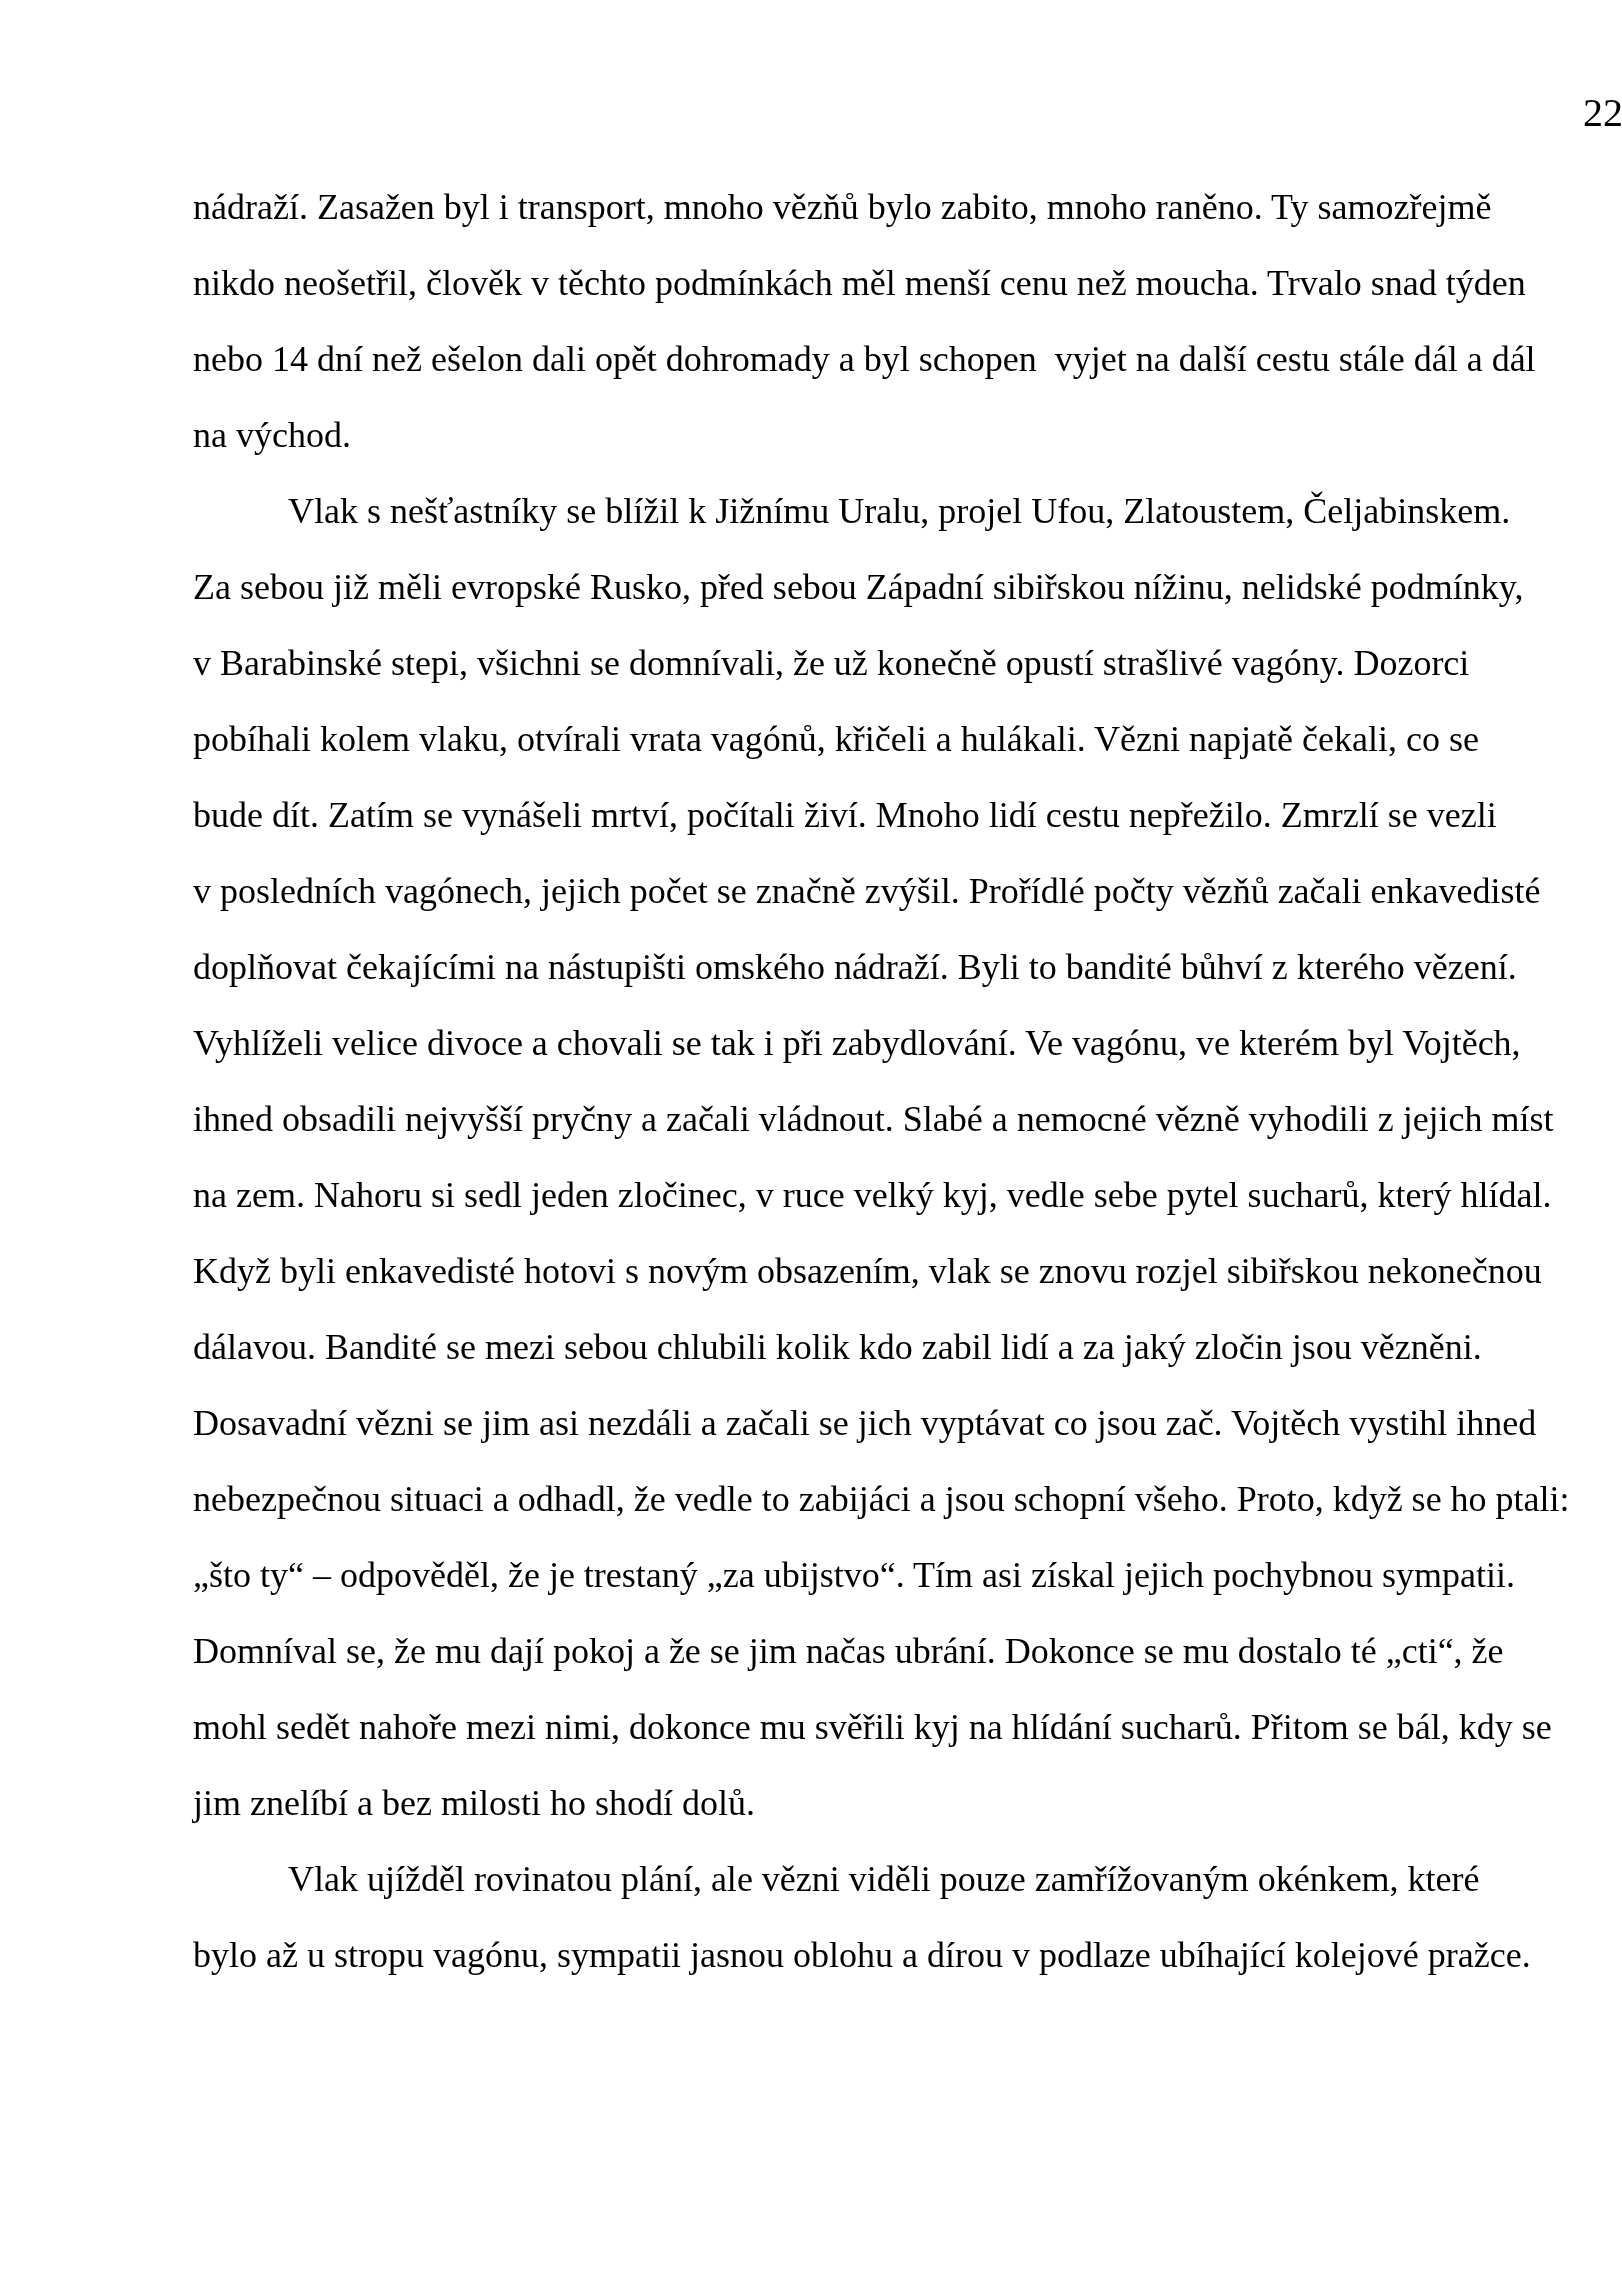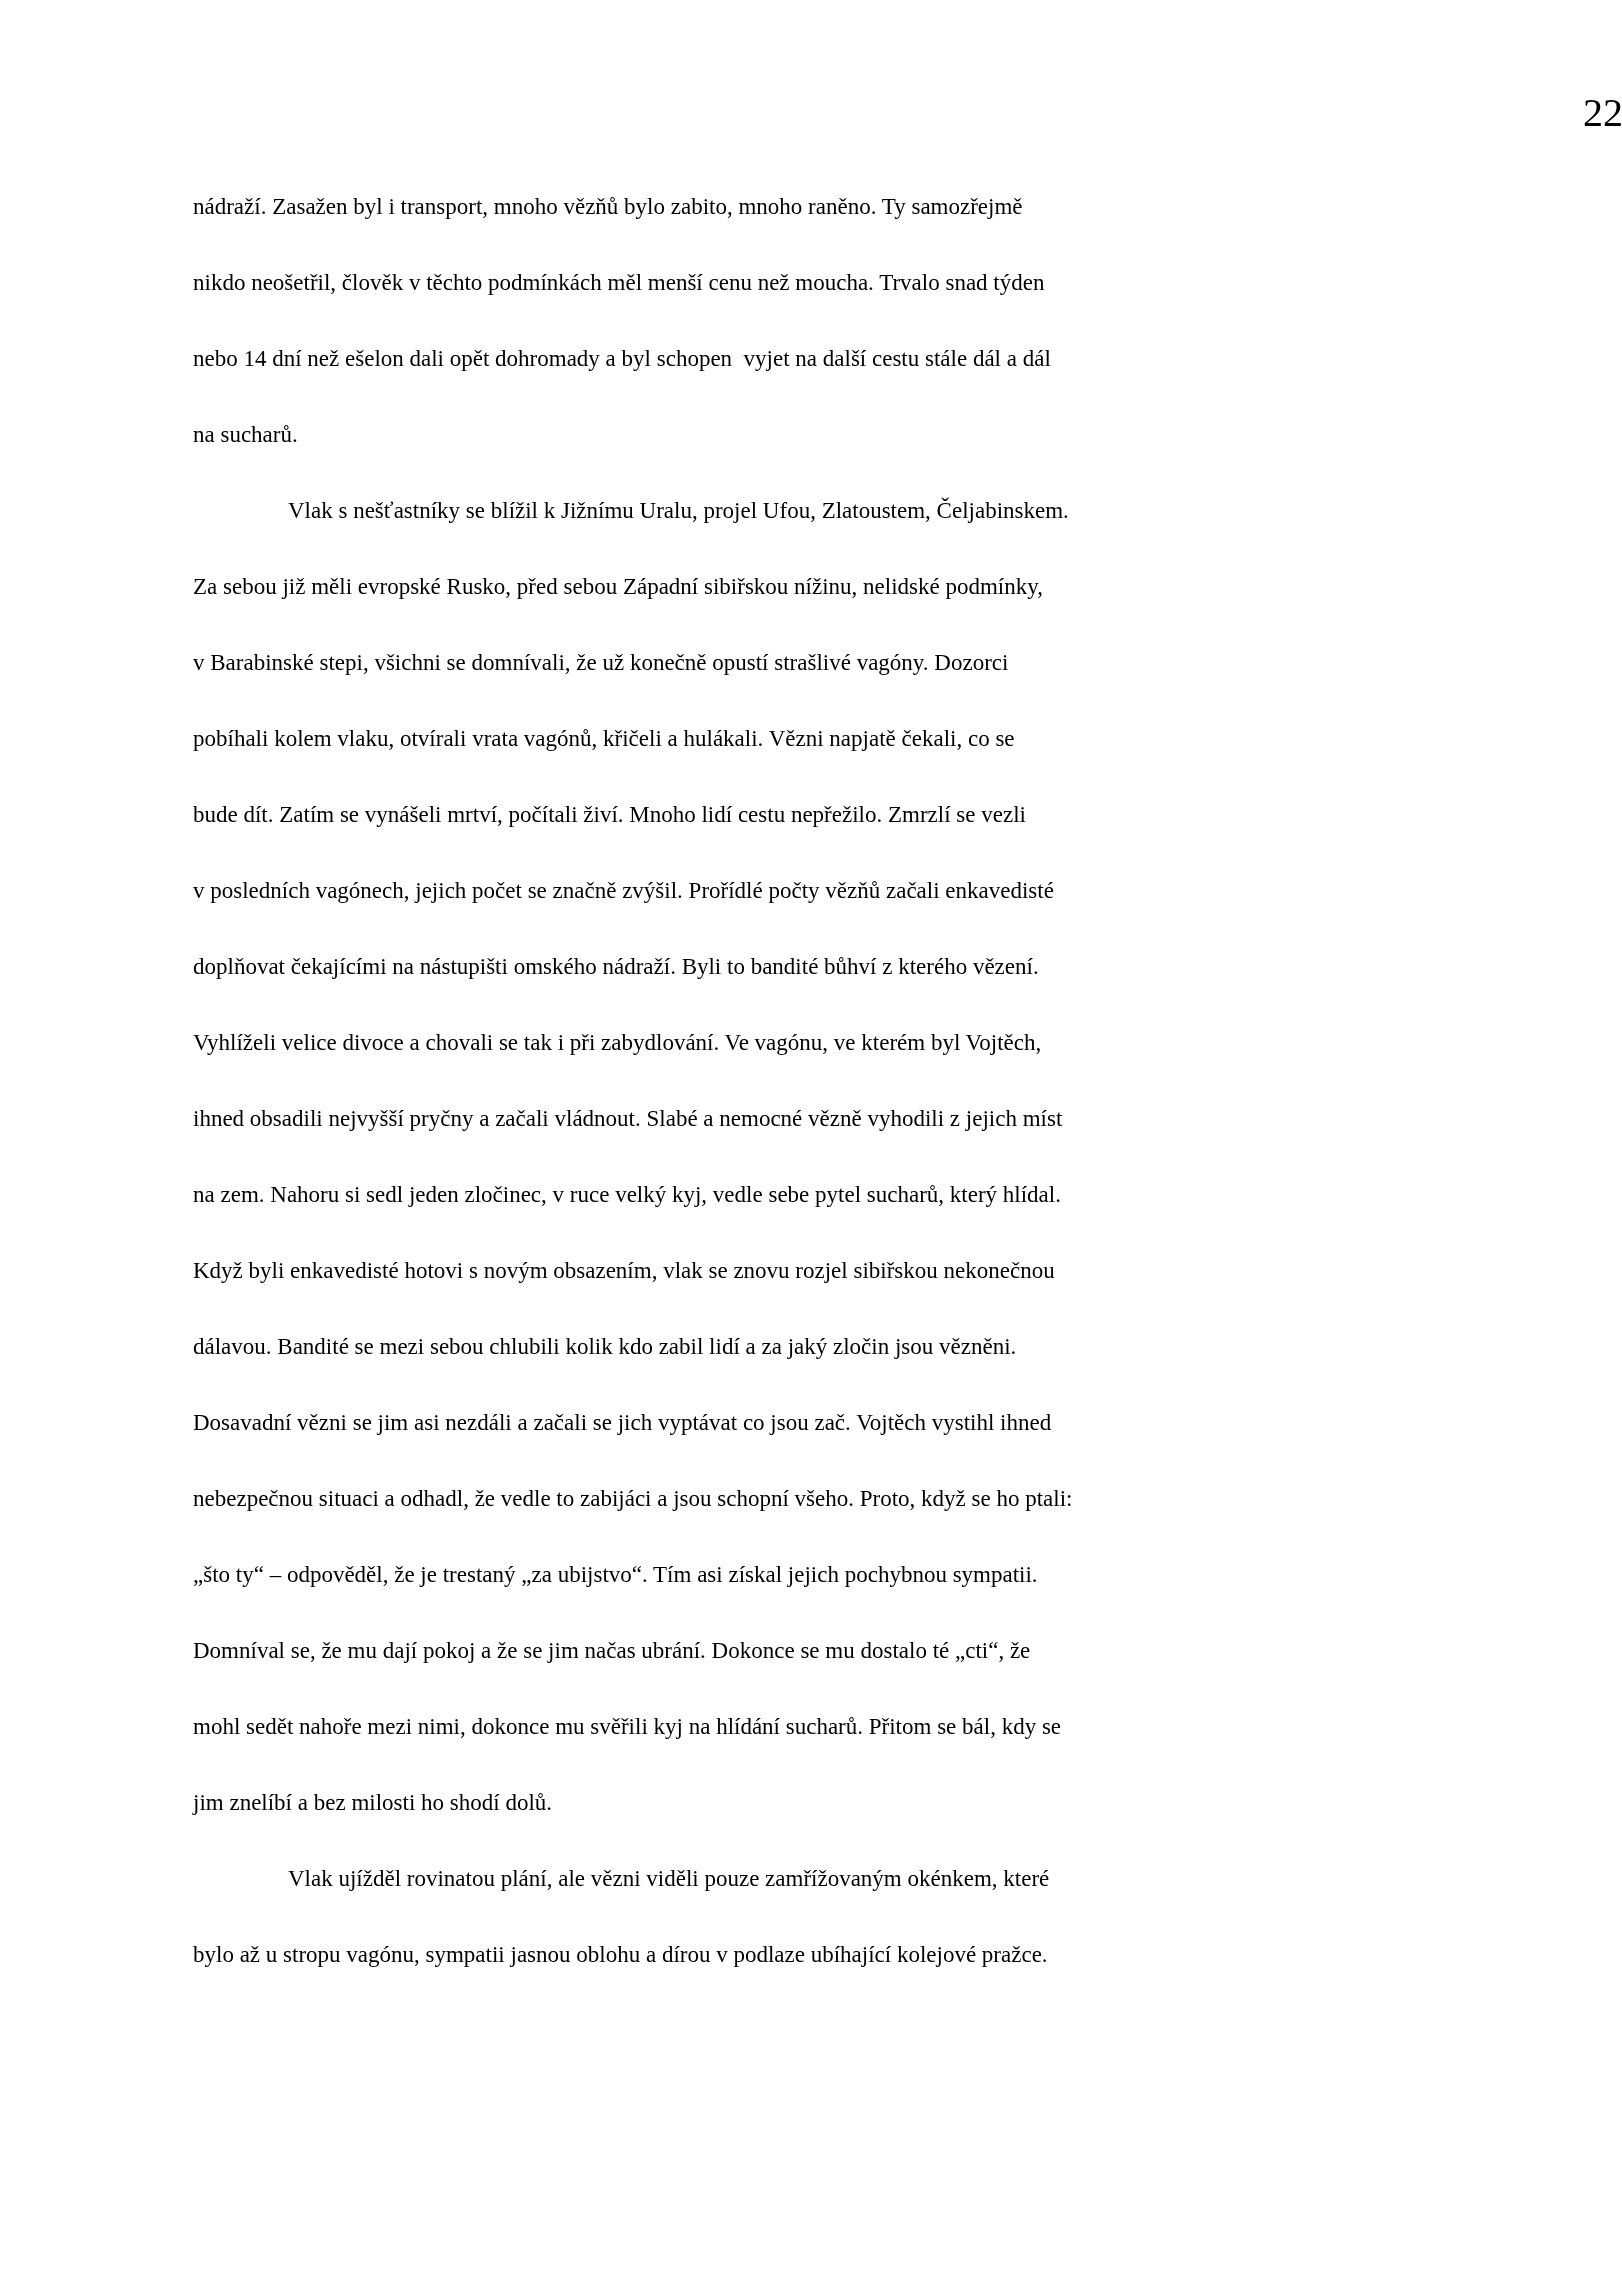--- a/index.html
+++ b/index.html
@@ -26,39 +26,39 @@
     line-height: 39px;
   }
   .document-body {
     position: absolute;
     left: 193px;
     top: 169px;
     width: 1250px;
   }
   .line {
     white-space: pre;
-    font-size: 23px;
+    font-size: 36px;
     line-height: 76px;
     height: 76px;
     letter-spacing: 0px;
   }
   .line.indent {
     padding-left: 95px;
   }
 </style>
 </head>
 <body>
 
 <div class="page">
   <div class="page-number">22</div>
   <div class="document-body">
       <div class="line">nádraží. Zasažen byl i transport, mnoho vězňů bylo zabito, mnoho raněno. Ty samozřejmě</div>
       <div class="line">nikdo neošetřil, člověk v těchto podmínkách měl menší cenu než moucha. Trvalo snad týden</div>
       <div class="line">nebo 14 dní než ešelon dali opět dohromady a byl schopen  vyjet na další cestu stále dál a dál</div>
-      <div class="line">na sucharů.</div>
+      <div class="line">na východ.</div>
       <div class="line indent">Vlak s nešťastníky se blížil k Jižnímu Uralu, projel Ufou, Zlatoustem, Čeljabinskem.</div>
       <div class="line">Za sebou již měli evropské Rusko, před sebou Západní sibiřskou nížinu, nelidské podmínky,</div>
       <div class="line">v Barabinské stepi, všichni se domnívali, že už konečně opustí strašlivé vagóny. Dozorci</div>
       <div class="line">pobíhali kolem vlaku, otvírali vrata vagónů, křičeli a hulákali. Vězni napjatě čekali, co se</div>
       <div class="line">bude dít. Zatím se vynášeli mrtví, počítali živí. Mnoho lidí cestu nepřežilo. Zmrzlí se vezli</div>
       <div class="line">v posledních vagónech, jejich počet se značně zvýšil. Prořídlé počty vězňů začali enkavedisté</div>
       <div class="line">doplňovat čekajícími na nástupišti omského nádraží. Byli to bandité bůhví z kterého vězení.</div>
       <div class="line">Vyhlíželi velice divoce a chovali se tak i při zabydlování. Ve vagónu, ve kterém byl Vojtěch,</div>
       <div class="line">ihned obsadili nejvyšší pryčny a začali vládnout. Slabé a nemocné vězně vyhodili z jejich míst</div>
       <div class="line">na zem. Nahoru si sedl jeden zločinec, v ruce velký kyj, vedle sebe pytel sucharů, který hlídal.</div>

